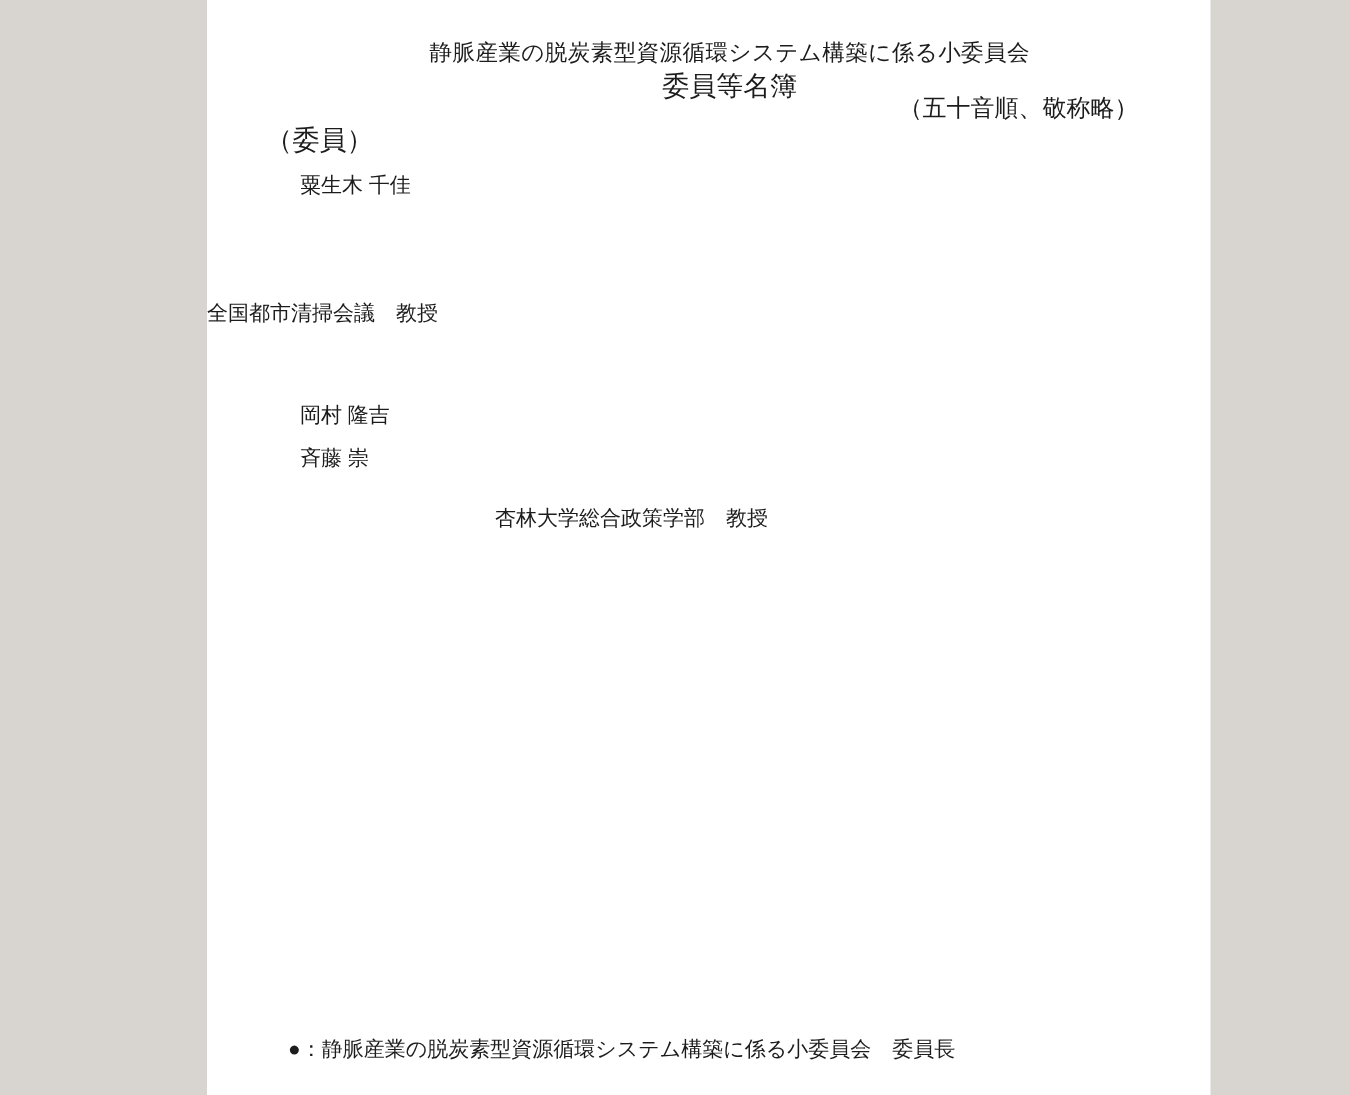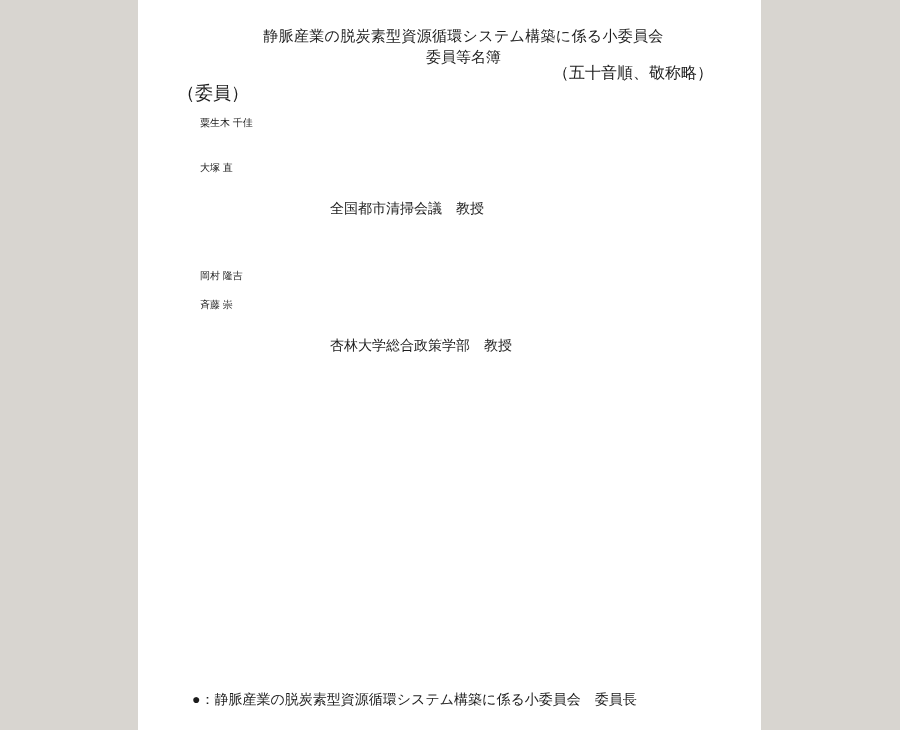--- a/index.html
+++ b/index.html
@@ -15,20 +15,21 @@
     font-family: "Liberation Sans", "DejaVu Sans", sans-serif;
     color: #1c1c1c;
   }
   .page {
     position: absolute;
     left: 138px;
     top: 0;
     width: 623px;
     height: 730px;
     background: #ffffff;
+    padding-left: 46px;
   }
   .title-line1 {
     position: absolute;
     top: 27px;
     left: 0;
     width: 100%;
     box-sizing: border-box;
     padding-left: 28px;
     text-align: center;
     font-size: 15px;
@@ -36,21 +37,21 @@
     letter-spacing: 0.3px;
   }
   .title-line2 {
     position: absolute;
     top: 48px;
     left: 0;
     width: 100%;
     box-sizing: border-box;
     padding-left: 28px;
     text-align: center;
-    font-size: 15px;
+    font-size: 18px;
     line-height: 18px;
   }
   .sort-note {
     position: absolute;
     top: 64px;
     right: 48px;
     font-size: 16px;
     line-height: 17px;
   }
   .section-label {
@@ -69,21 +70,21 @@
   .member-row {
     display: flex;
     margin-bottom: 8.4px;
   }
   .member-row.tight {
     margin-bottom: 5px;
   }
   .member-name {
     width: 130px;
     margin-left: 62px;
-    font-size: 10px;
+    font-size: 14px;
     line-height: 20px;
     white-space: pre;
     flex: none;
   }
   .member-affil {
     font-size: 14px;
     line-height: 20px;
     white-space: pre;
   }
   .affil-line.wrap-indent {
@@ -113,21 +114,20 @@
 
   <div class="members">
 
     <div class="member-row tight">
       <div class="member-name">粟生木 千佳</div>
       <div class="member-affil">
       </div>
     </div>
 
     <div class="member-row">
-      <div class="member-name">大塚 直</div>
       <div class="member-affil">
         <div class="affil-line">全国都市清掃会議　教授</div>
       </div>
     </div>
 
     <div class="member-row">
       <div class="member-name">岡村 隆吉</div>
     </div>
 
 

